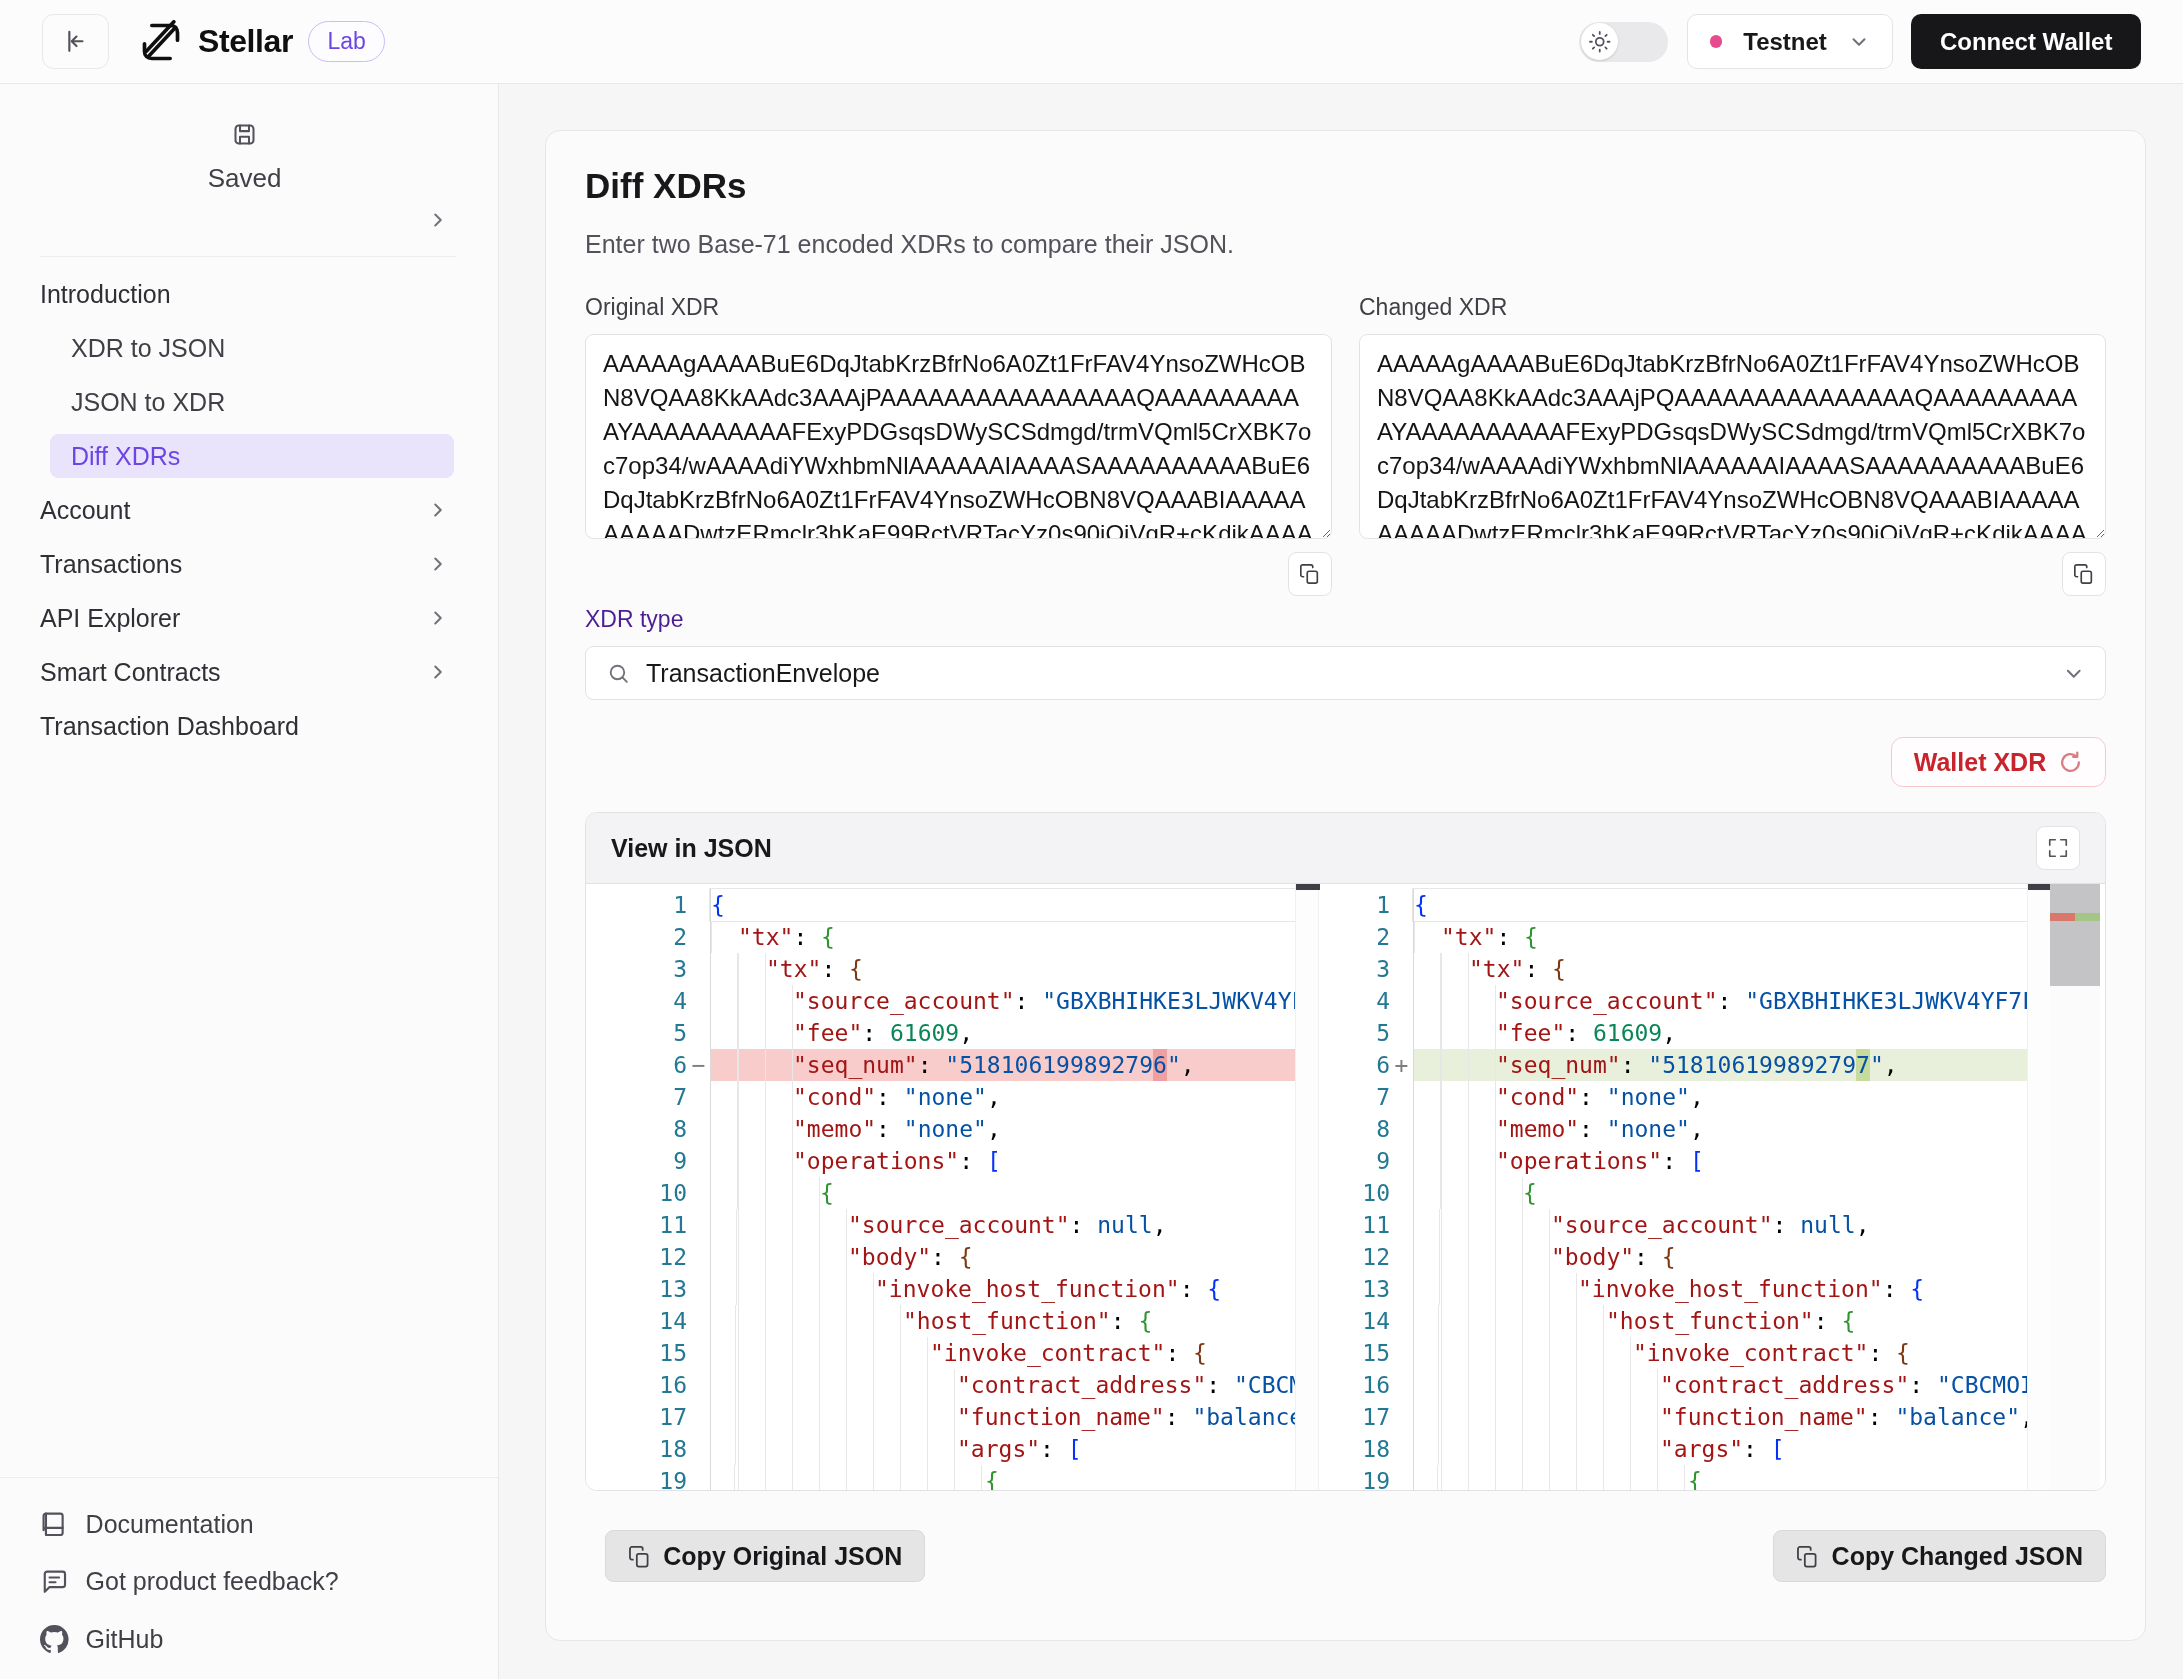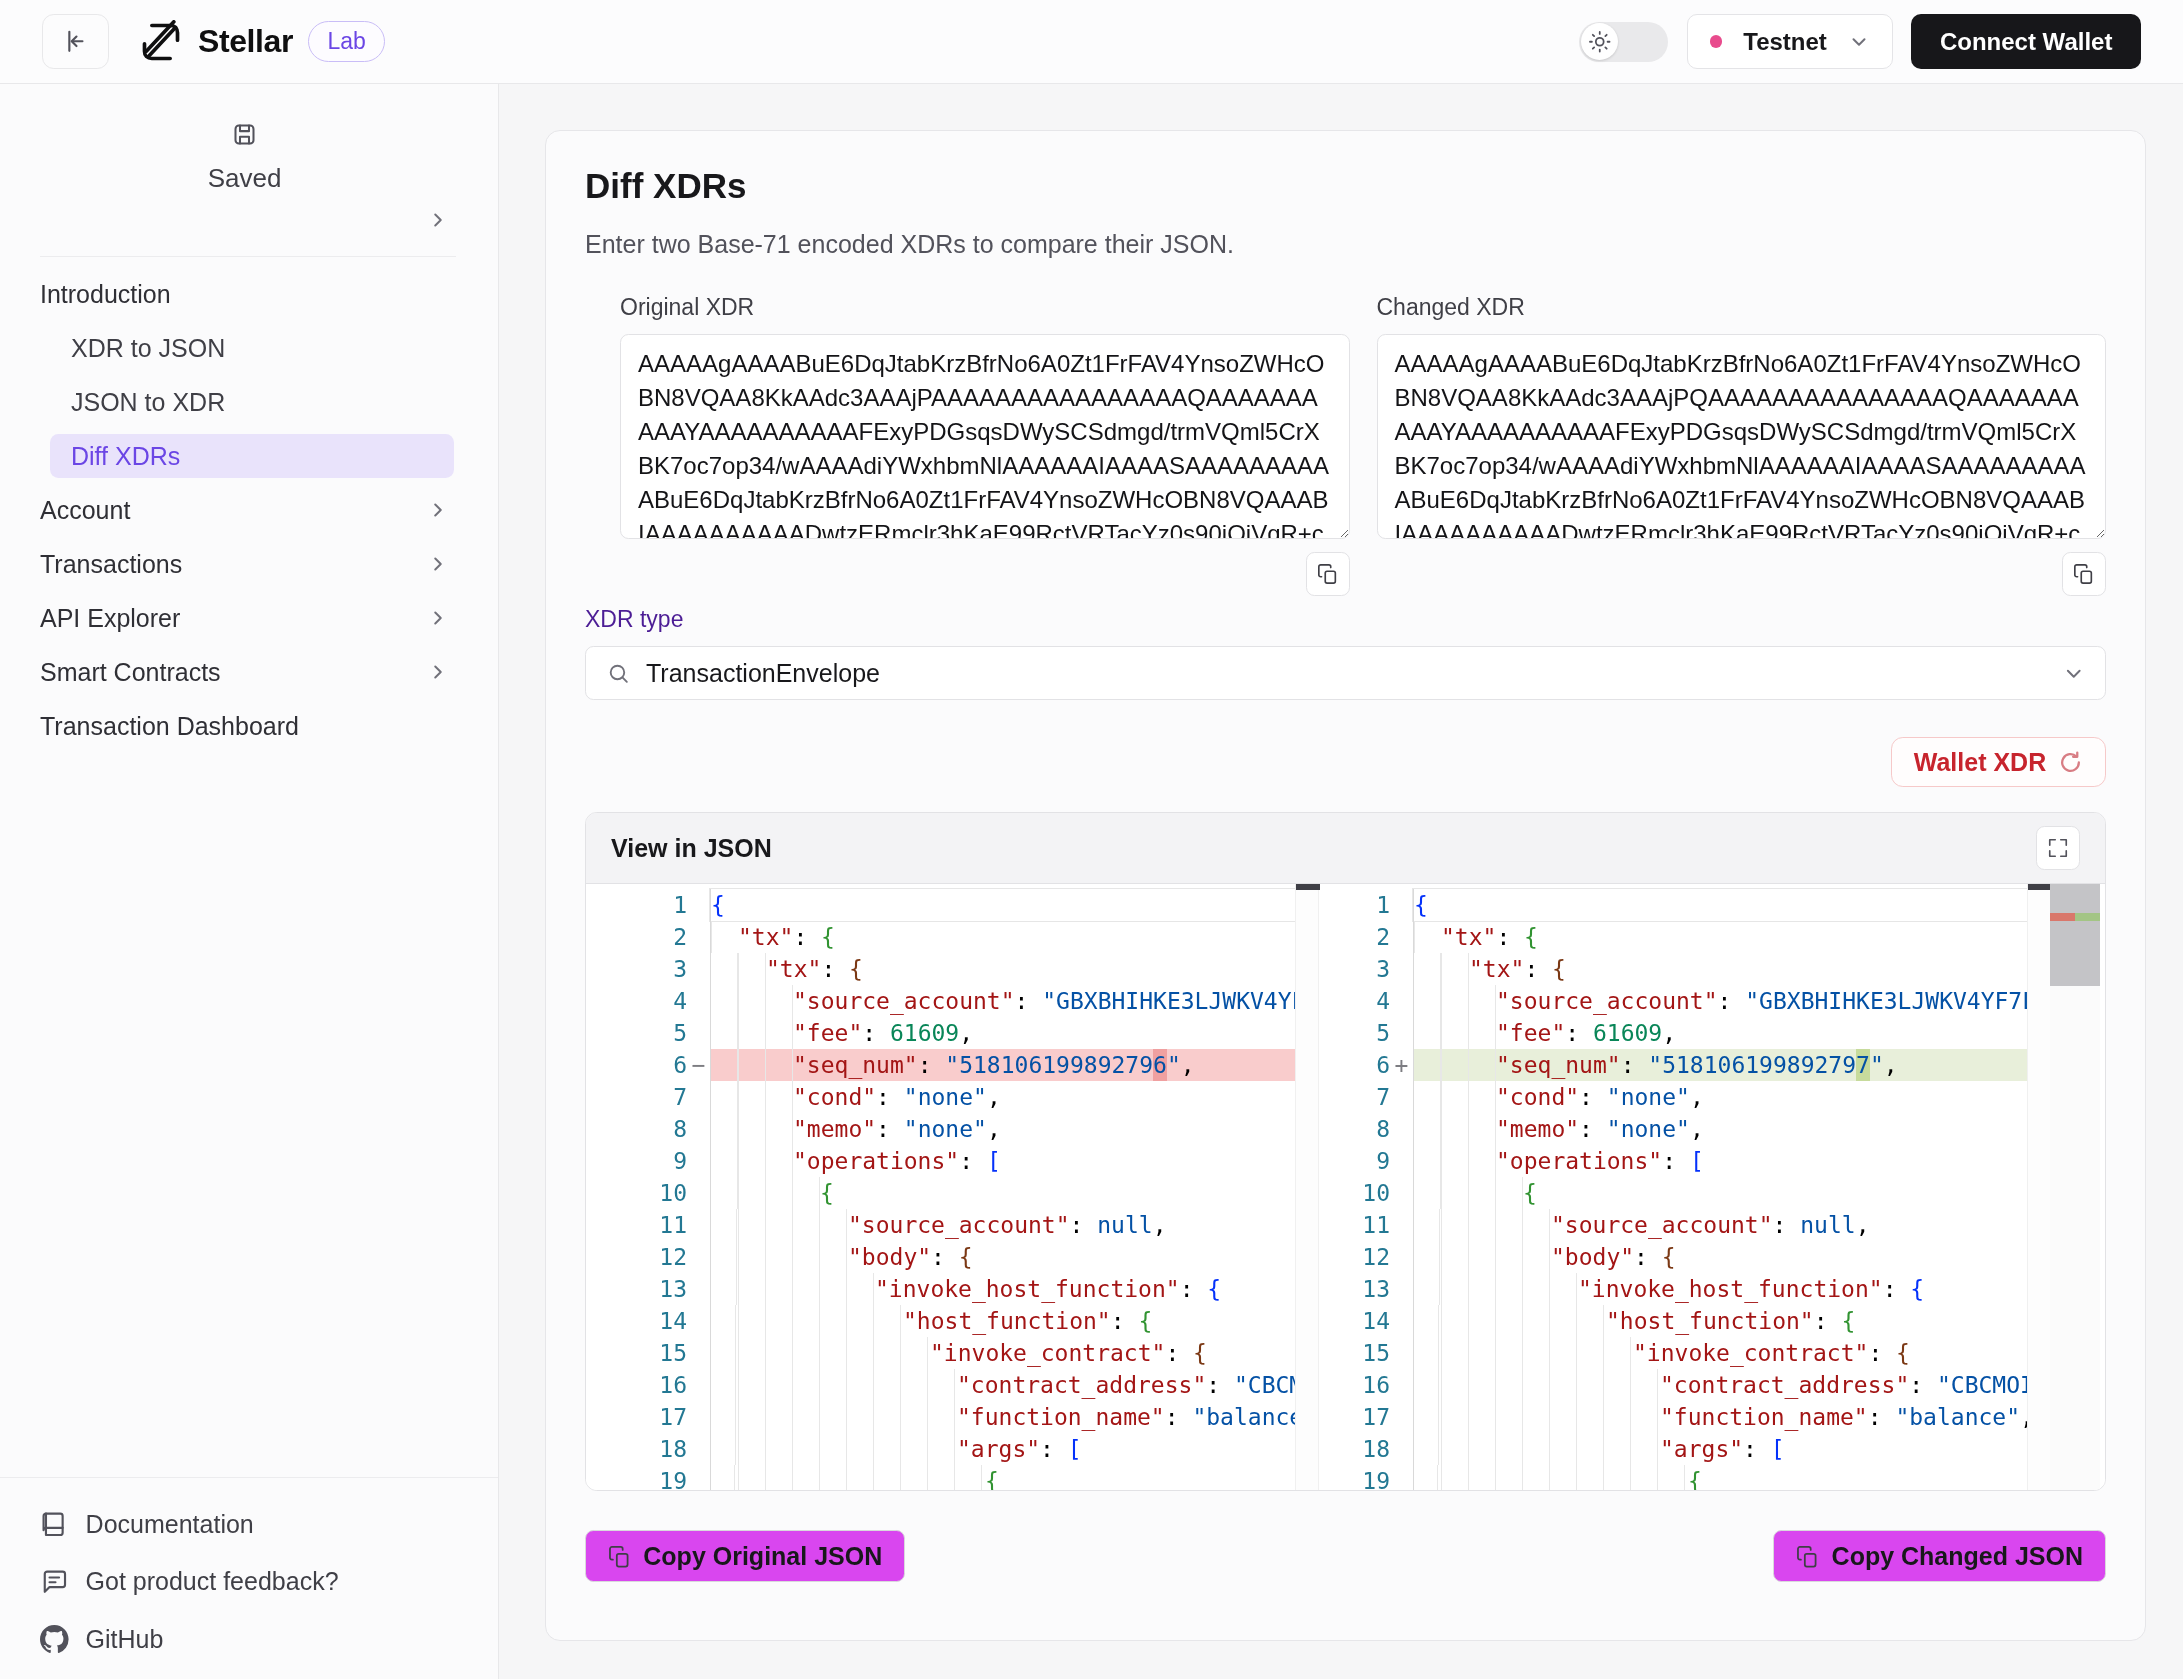--- a/index.html
+++ b/index.html
@@ -41,21 +41,21 @@
   .side-spacer { flex:1; }
   .side-footer { border-top:0.8px solid #ececee; padding:32px 40px 25px 40px; display:flex; flex-direction:column; gap:28.6px; }
   .foot-item { display:flex; align-items:center; gap:17px; font-size:25px; color:#3f3f46; cursor:pointer; }
 
   
   .main { position:absolute; left:500px; top:84px; right:0; bottom:0; background:#f6f6f7; }
   .card { position:absolute; left:45px; top:46px; width:1601px; height:1511px; background:#fbfbfc;
             border:0.8px solid #e6e6e9; border-radius:15px; padding:35px 39px 0 39px; }
   .page-title { font-size:35px; font-weight:700; color:#18181b; }
   .page-subtitle { font-size:25px; color:#52525b; margin-top:23.5px; }
-  .xdr-cols { display:flex; gap:27px; margin-top:35px;margin-left:35px; }
+  .xdr-cols { display:flex; gap:27px; margin-top:35px; }
   .xdr-col { flex:1; min-width:0; }
   .field-label { font-size:23px; color:#3f3f46; margin-bottom:13.4px; }
   .xdr-input { width:100%; height:205px; border:0.8px solid #e2e2e5; border-radius:8.4px; background:#fff;
             font-family:"Liberation Sans", sans-serif; font-size:24px; line-height:34px; padding:11.8px 17px;
             color:#141417; word-break:break-all; overflow:hidden; }
   .mini-row { display:flex; justify-content:flex-end; margin-top:10px; }
   .icon-btn { width:44px; height:44px; background:#fff; border:0.8px solid #e2e2e5; border-radius:8.4px;
             display:flex; align-items:center; justify-content:center; cursor:pointer; }
   .type-label { font-size:23px; color:#4c1d95; margin-top:10px; }
   .type-select { margin-top:13.4px; height:54px; background:#fff; border:0.8px solid #e2e2e5; border-radius:8.4px;
@@ -94,22 +94,22 @@
   .crow.add .shl { background:#c7db9c; color:#0451a5; }
   .sash { position:absolute; top:0; bottom:0; width:23.5px; background:#fdfdfd; border-left:0.8px solid #f0f0f0; border-right:0.8px solid #f0f0f0; }
   .sash1 { left:709px; } .sash2 { left:1441px; }
   .sash-handle { position:absolute; top:0; height:5.9px; width:23.5px; background:#3f3f46; cursor:col-resize; }
   .vscroll { position:absolute; top:0; bottom:0; left:1464px; width:50px; background:#fbfbfb; }
   .vthumb { position:absolute; top:0; left:0; width:50px; height:102px; background:#c4c4c7; cursor:pointer; }
   .ruler-del { position:absolute; top:29px; left:0; width:25px; height:7.6px; background:#d9776b; }
   .ruler-add { position:absolute; top:29px; left:25px; width:25px; height:7.6px; background:#a3c585; }
 
   .bottom-row { display:flex; justify-content:space-between; margin-top:39px; }
-  .copy-json-btn { height:52px; display:flex; align-items:center; gap:11.8px; background:#d946ef; border:0.8px solid #d9d9dc;
-            border-radius:8.4px; padding:0 22px; font-size:25px; font-weight:700; color:#18181b; cursor:pointer; font-family:inherit; }
+  .copy-json-btn { height:52px; display:flex; align-items:center; gap:11.8px; background:#e5e5e5; border:0.8px solid #d9d9dc;
+            border-radius:8.4px; padding:0 22px; font-size:25px; font-weight:700; color:#18181b; cursor:pointer; font-family:inherit;margin-left:20px; }
   svg { display:block; }
 </style>
 </head>
 <body>
 
 <header class="topbar">
   <button class="collapse-btn">
     <span>
       <svg width="28.6" height="28.6" viewBox="0 0 24 24" fill="none" stroke="#52525b" stroke-width="1.8" stroke-linecap="round" stroke-linejoin="round">
         <path d="M7 4v16"></path>

